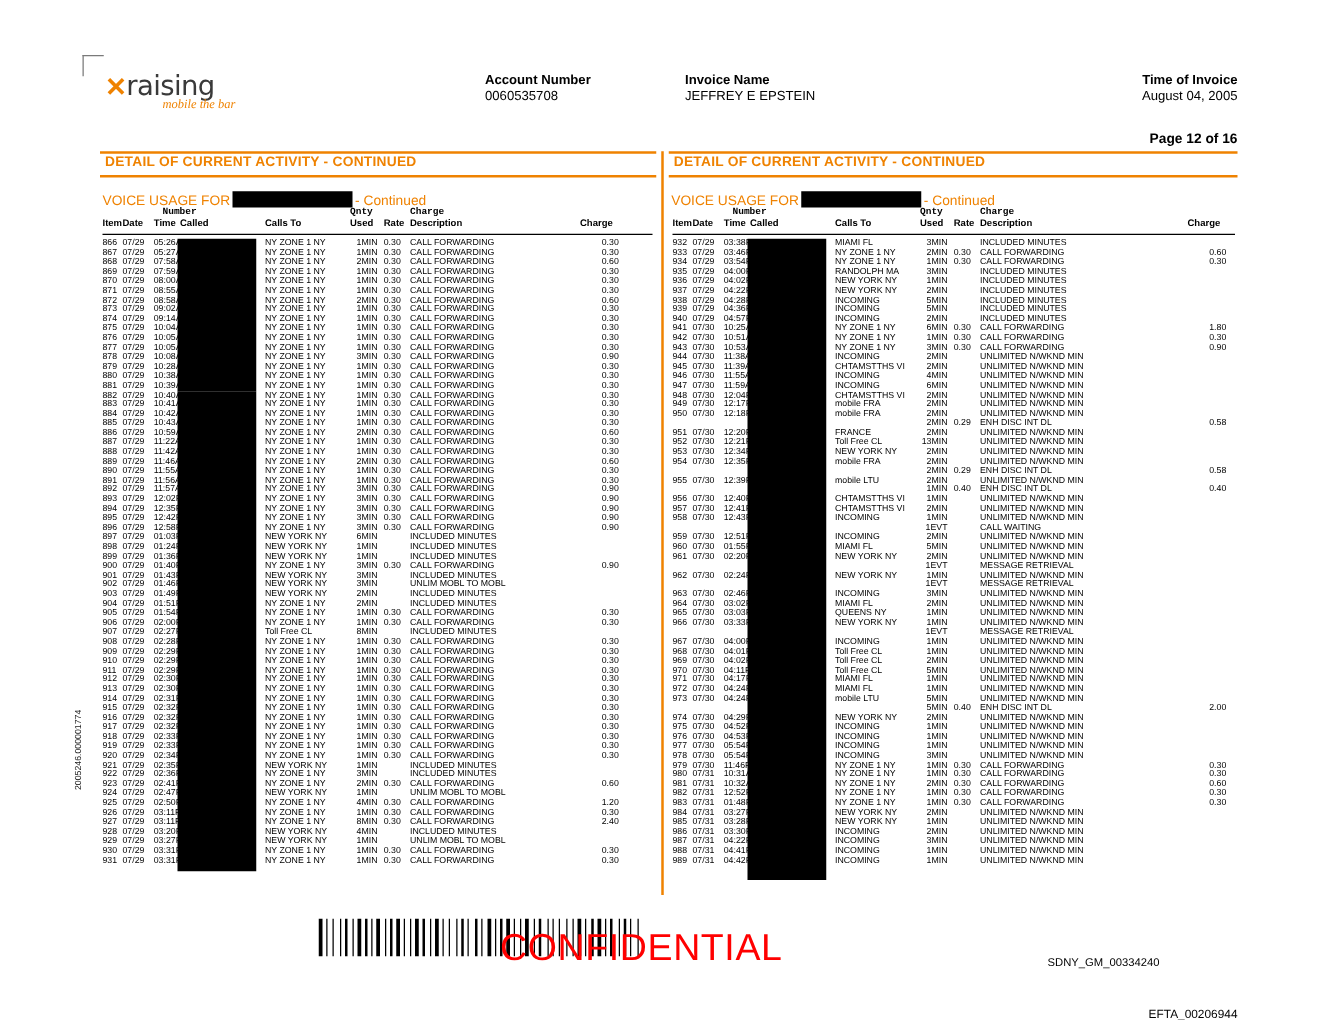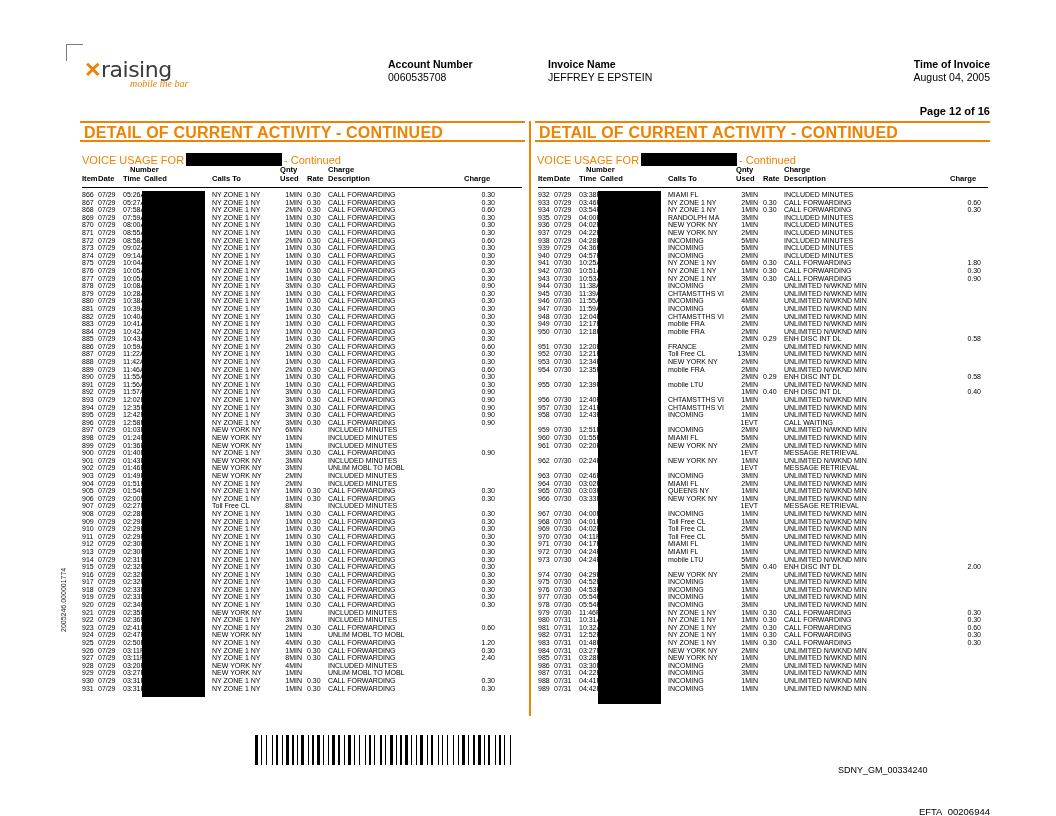--- a/index.html
+++ b/index.html
@@ -74,21 +74,21 @@
   .sec-bar {
     position: absolute;
     height: 17px;
     background: #ffffff;
     border-top: 2px solid #ef8200;
     border-bottom: 2px solid #ef8200;
   }
   .sec-bar .txt {
     position: absolute;
     left: 4px; top: 1px;
-    font-size: 16px;
+    font-size: 11px;
     font-weight: bold;
     color: #ef8200;
     letter-spacing: 0.2px;
   }
   #sec-left  { left: 80px;  top: 121px; width: 445px; }
   #sec-right { left: 535px; top: 121px; width: 455px; }
 
   .vert-rule {
     position: absolute;
     left: 529px; top: 121px;
@@ -114,21 +114,21 @@
   #vu-left  { left: 82px;  top: 153px; }
   #vu-right { left: 537px; top: 153px; }
 
   
   .colhdr {
     position: absolute;
     font-size: 7.6px;
     font-weight: bold;
     line-height: 8.4px;
   }
-  .colhdr .row1 { position: absolute; white-space: nowrap; }
+  .colhdr .row1 { position: absolute; white-space: nowrap; font-family: Liberation Mono, monospace; }
   .colhdr .row2 { position: absolute; white-space: nowrap; }
   .hdr-rule {
     position: absolute;
     height: 1px;
     background: #000000;
   }
 
   
   .tbl {
     position: absolute;
@@ -1654,16 +1654,17 @@
       <i style="left: 218px; width: 2px;"></i>
       <i style="left: 223px; width: 3px;"></i>
       <i style="left: 229px; width: 1px;"></i>
       <i style="left: 233px; width: 2px;"></i>
       <i style="left: 240px; width: 1px;"></i>
       <i style="left: 244px; width: 2px;"></i>
       <i style="left: 249px; width: 1px;"></i>
       <i style="left: 255px; width: 1px;"></i>
     </div>
 
+  <div class="confidential">CONFIDENTIAL</div>
   <div class="bates-right">SDNY_GM_00334240</div>
   <div class="bates-bottom">EFTA_00206944</div>
 
 </div>
 
 </body></html>

